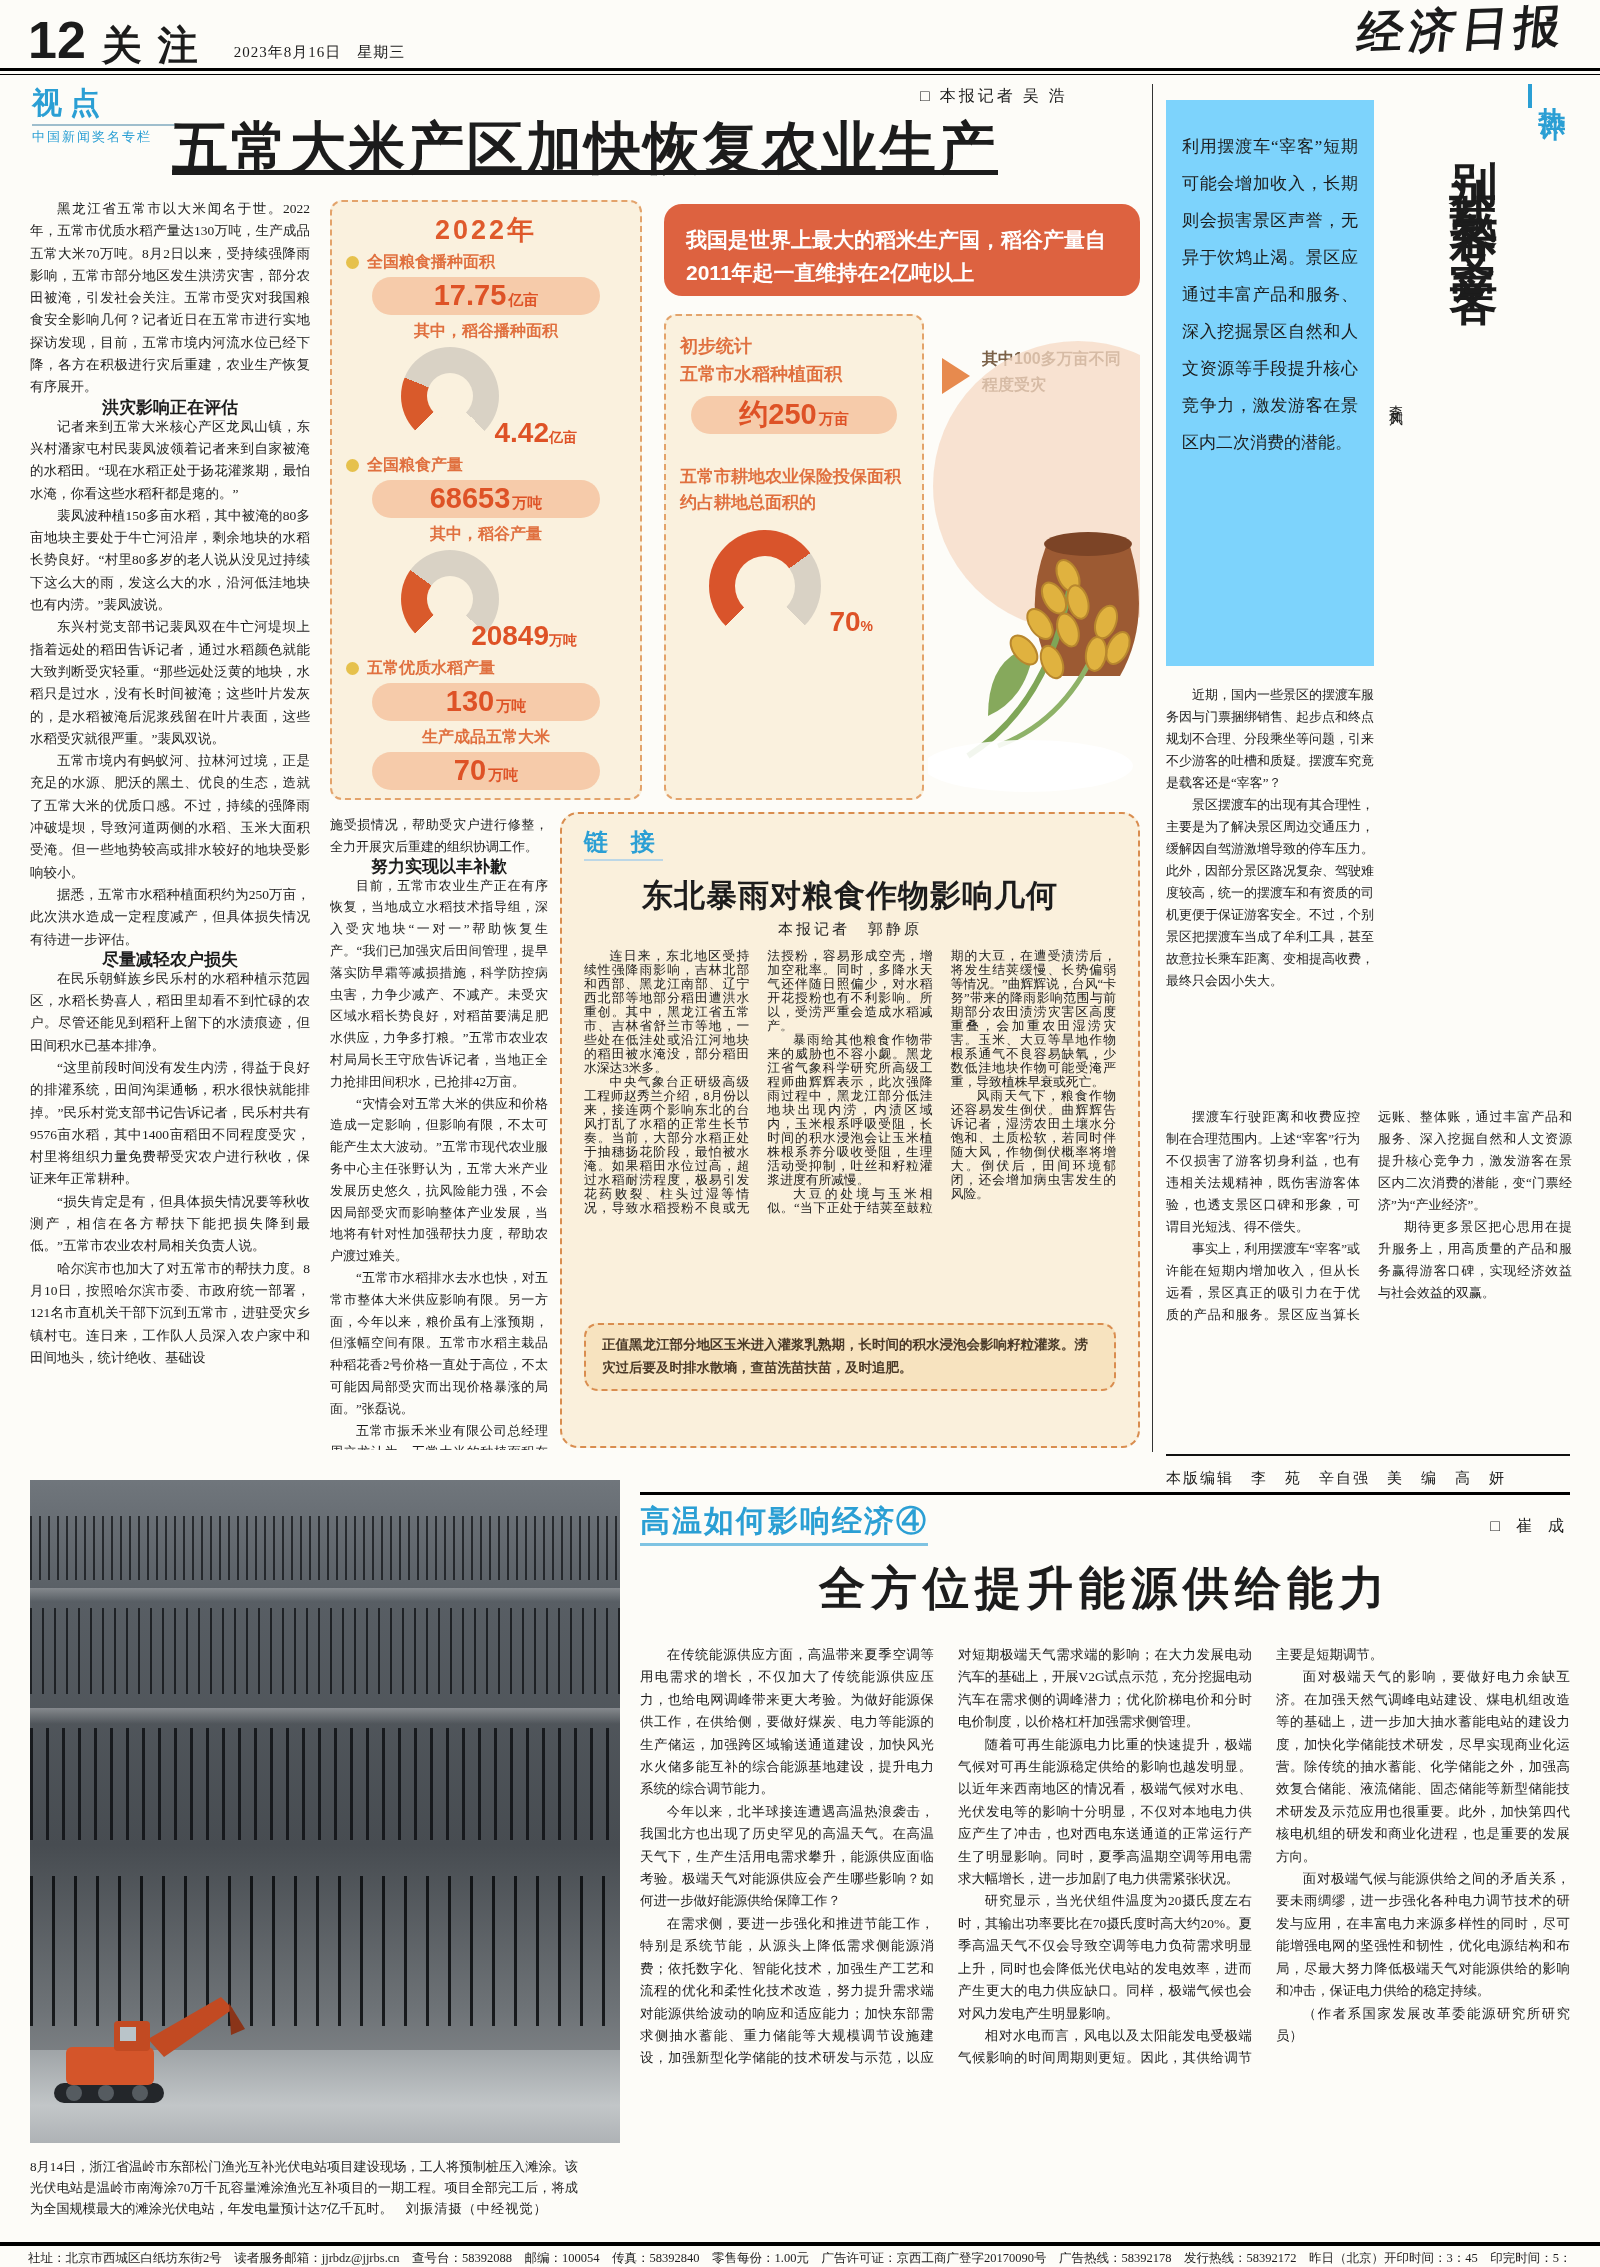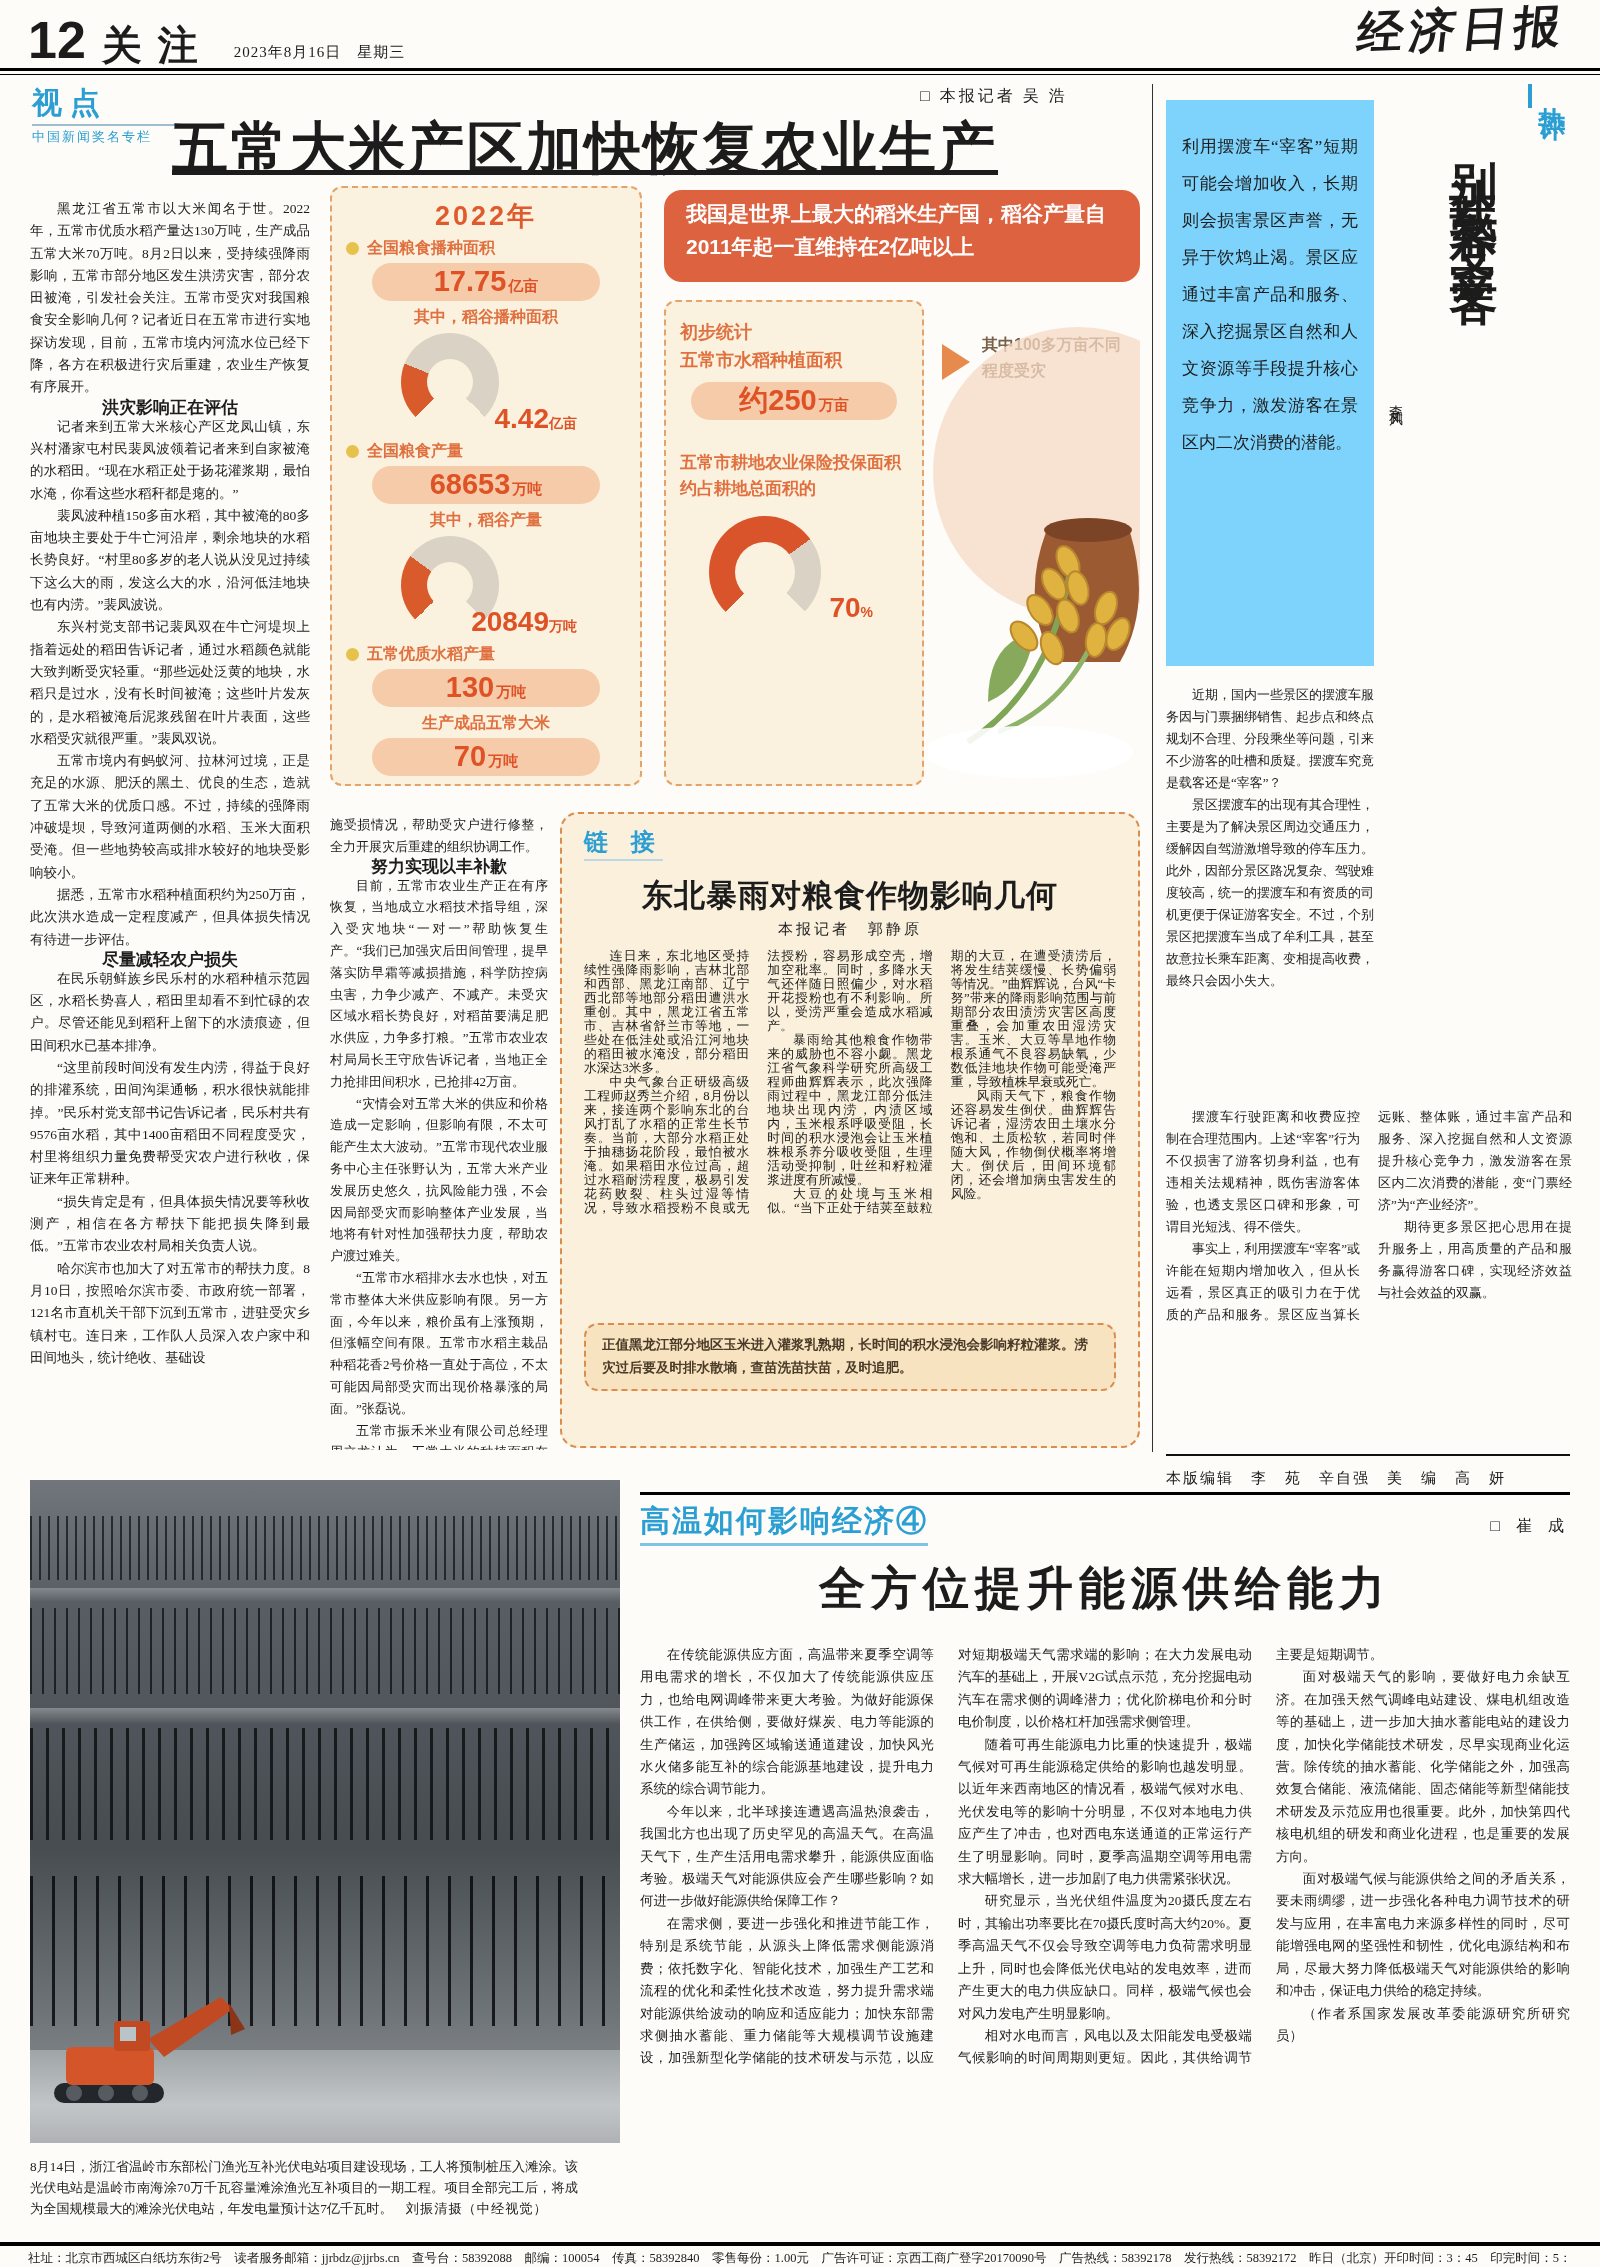--- a/index.html
+++ b/index.html
@@ -23,42 +23,42 @@
   .main-head{left:30px;top:120px;width:1110px;text-align:center;
              font:900 56px/1 "Liberation Sans",sans-serif;letter-spacing:3px;text-decoration:underline;}
   
   .coltxt{font-size:13.5px;line-height:22.3px;text-align:justify;overflow:hidden;}
   .coltxt p{margin:0;text-indent:2em;}
   .coltxt p.noind{text-indent:0;}
   .subh{text-align:center;font:700 17px/1 "Liberation Sans",sans-serif;margin:12px 0;text-indent:0 !important;}
   .col1{left:30px;top:198px;width:280px;height:1252px;}
   .col2{left:330px;top:814px;width:218px;height:636px;font-size:13px;line-height:21.8px;}
   
-  .ig{left:330px;top:186px;width:810px;height:600px;}
+  .ig{left:330px;top:200px;width:810px;height:600px;}
   .ig-left{position:absolute;left:0;top:0;width:312px;height:600px;box-sizing:border-box;
            background:#faf1de;border:2px dashed #e3a36b;border-radius:12px;padding:12px 14px;}
   .ig-title{color:#df5a2c;font:800 27px/1.2 "Liberation Sans",sans-serif;text-align:center;letter-spacing:3px;}
   .ig-lab{color:#e0703f;font:700 16px/1.5 "Liberation Sans",sans-serif;display:flex;align-items:center;margin-top:4px;}
   .ig-lab.center{justify-content:center;}
   .dot{width:13px;height:13px;border-radius:50%;background:#e6c14c;margin-right:8px;flex:0 0 auto;}
   .pill{background:#f6cbaa;border-radius:26px;text-align:center;color:#de5226;width:212px;margin:3px auto 4px;padding:3px 8px;}
   .pill .num{font:800 29px/1.1 "Liberation Sans",sans-serif;}
   .pill .unit{font:700 15px "Liberation Sans",sans-serif;margin-left:2px;}
   .gaugewrap{position:relative;width:170px;margin:4px auto 2px;height:102px;}
   .gauge{width:98px;height:98px;border-radius:50%;position:relative;}
   .gauge::after{content:"";position:absolute;inset:26px;background:#faf1de;border-radius:50%;}
   .g25{background:conic-gradient(from 225deg,#d95a2b 0 67deg,#d9d2c5 67deg 270deg,transparent 270deg 360deg);}
   .g30{background:conic-gradient(from 225deg,#d95a2b 0 81deg,#d9d2c5 81deg 270deg,transparent 270deg 360deg);}
   .g70{background:conic-gradient(from 225deg,#d9542b 0 189deg,#d9d2c5 189deg 270deg,transparent 270deg 360deg);}
   .gval{position:absolute;right:-6px;bottom:2px;color:#de5226;white-space:nowrap;}
   .gval .num{font:800 28px/1 "Liberation Sans",sans-serif;}
   .gval .unit{font:700 14px "Liberation Sans",sans-serif;}
   .ig-banner{position:absolute;left:334px;top:4px;width:476px;height:92px;box-sizing:border-box;background:#dd6240;
              border-radius:18px;color:#fff;font:700 21px/1.55 "Liberation Sans",sans-serif;
-             padding:8px 22px;text-align:left;}
+             padding:20px 22px;text-align:left;}
   .ig-survey{position:absolute;left:334px;top:114px;width:260px;height:486px;box-sizing:border-box;
              background:#faf1de;border:2px dashed #e3a36b;border-radius:12px;padding:16px 14px;}
   .sv-t{color:#e0703f;font:700 18px/1.6 "Liberation Sans",sans-serif;}
   .sv-lab{color:#e0703f;font:700 18px/1.5 "Liberation Sans",sans-serif;}
   .sv-ins{color:#e0703f;font:700 17px/1.55 "Liberation Sans",sans-serif;margin-top:30px;}
   .ig-arrow{position:absolute;left:612px;top:158px;width:0;height:0;
             border-left:28px solid #e78a4e;border-top:18px solid transparent;border-bottom:18px solid transparent;}
   .ig-note{position:absolute;left:652px;top:146px;width:150px;color:#7a6047;font:700 16px/1.65 "Liberation Sans",sans-serif;}
   .ig-art{position:absolute;left:598px;top:86px;width:212px;height:514px;}
   

